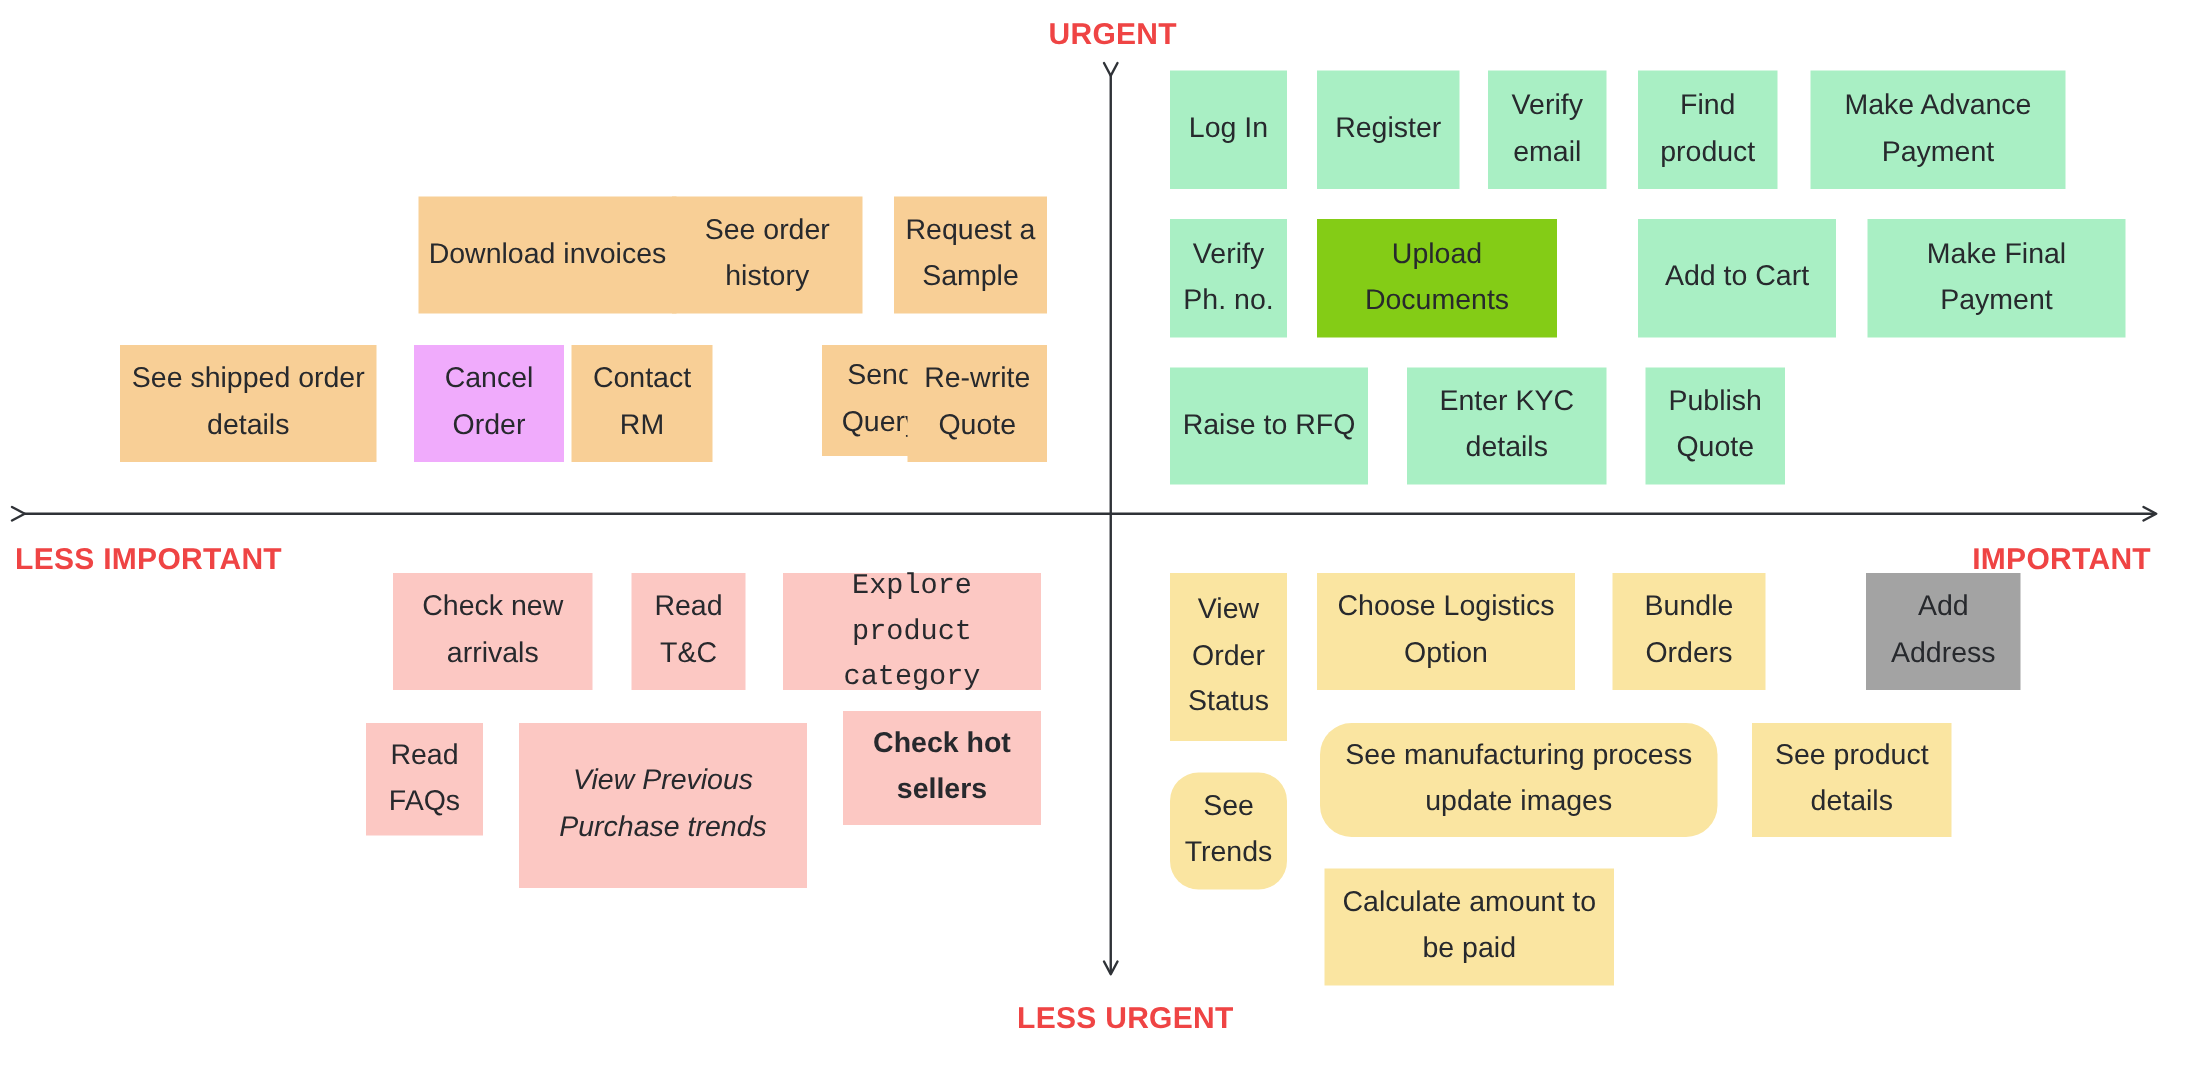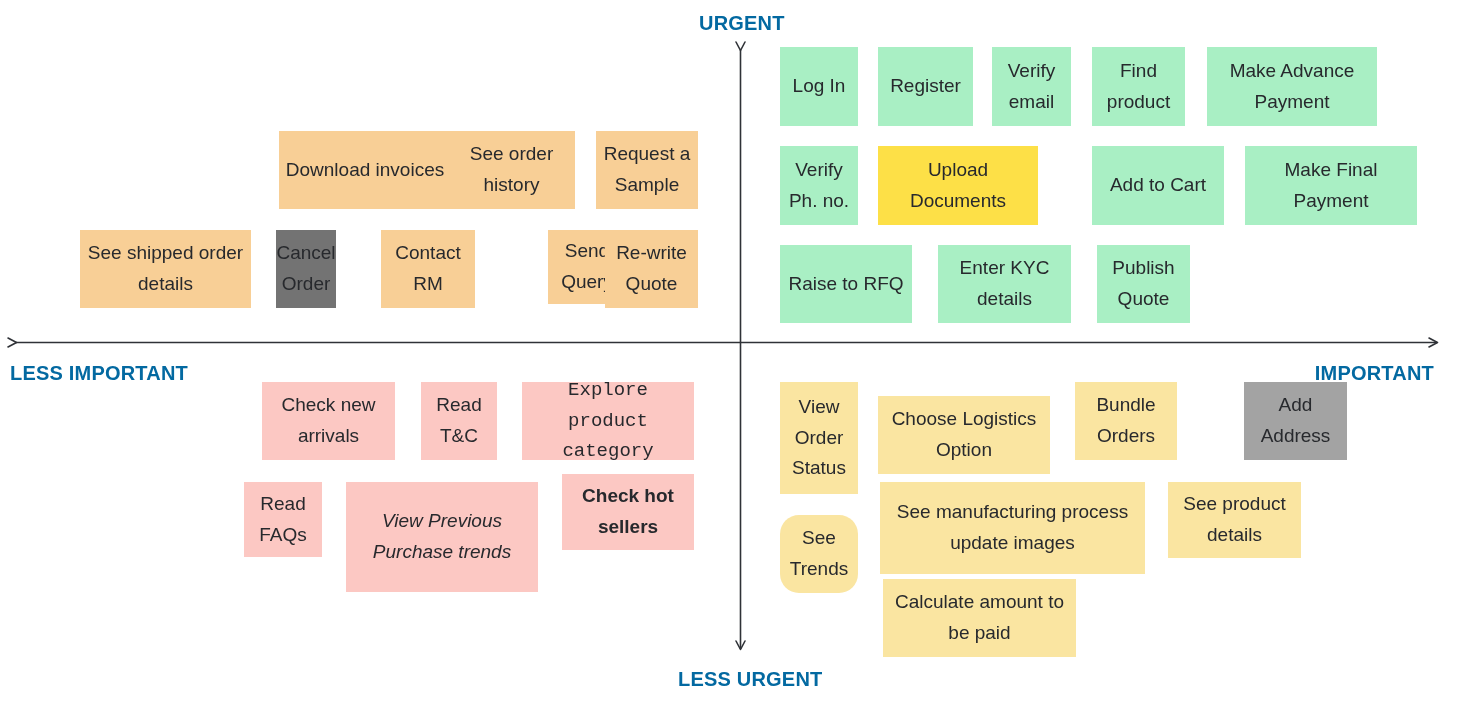--- a/index.html
+++ b/index.html
@@ -19,21 +19,21 @@
     position: absolute;
     left: 0;
     top: 0;
     pointer-events: none;
   }
   .axis-label {
     position: absolute;
     font-weight: 700;
     font-size: 20px;
     letter-spacing: 0.2px;
-    color: #0369a1;
+    color: #ef4444;
     white-space: nowrap;
   }
   .axis-label.urgent        { left: 699px; top: 12px; }
   .axis-label.less-urgent   { left: 678px; top: 668px; }
   .axis-label.less-important{ left: 10px;  top: 362px; }
   .axis-label.important     { right: 27px; top: 362px; }
   .note {
     position: absolute;
     display: flex;
     align-items: center;
@@ -68,43 +68,43 @@
   <div class="axis-label less-important">LESS IMPORTANT</div>
   <div class="axis-label important">IMPORTANT</div>
 
   <div id="notes-layer">
       <div class="note" style="left: 780px; top: 47px; width: 78px; height: 79px; background: rgb(169, 239, 196);">Log In</div>
       <div class="note" style="left: 878px; top: 47px; width: 95px; height: 79px; background: rgb(169, 239, 196);">Register</div>
       <div class="note" style="left: 992px; top: 47px; width: 79px; height: 79px; background: rgb(169, 239, 196);">Verify email</div>
       <div class="note" style="left: 1092px; top: 47px; width: 93px; height: 79px; background: rgb(169, 239, 196);">Find product</div>
       <div class="note" style="left: 1207px; top: 47px; width: 170px; height: 79px; background: rgb(169, 239, 196);">Make Advance Payment</div>
       <div class="note" style="left: 780px; top: 146px; width: 78px; height: 79px; background: rgb(169, 239, 196);">Verify Ph. no.</div>
-      <div class="note" style="left: 878px; top: 146px; width: 160px; height: 79px; background: #fde047;">Upload Documents</div>
+      <div class="note" style="left: 878px; top: 146px; width: 160px; height: 79px; background: #84cc16;">Upload Documents</div>
       <div class="note" style="left: 1092px; top: 146px; width: 132px; height: 79px; background: rgb(169, 239, 196);">Add to Cart</div>
       <div class="note" style="left: 1245px; top: 146px; width: 172px; height: 79px; background: rgb(169, 239, 196);">Make Final Payment</div>
       <div class="note" style="left: 780px; top: 245px; width: 132px; height: 78px; background: rgb(169, 239, 196);">Raise to RFQ</div>
       <div class="note" style="left: 938px; top: 245px; width: 133px; height: 78px; background: rgb(169, 239, 196);">Enter KYC details</div>
       <div class="note" style="left: 1097px; top: 245px; width: 93px; height: 78px; background: rgb(169, 239, 196);">Publish Quote</div>
       <div class="note" style="left: 255px; top: 131px; width: 172px; height: 78px; background: rgb(248, 207, 150); margin-left: 24px;">Download invoices</div>
       <div class="note" style="left: 448px; top: 131px; width: 127px; height: 78px; background: rgb(248, 207, 150);">See order history</div>
       <div class="note" style="left: 596px; top: 131px; width: 102px; height: 78px; background: rgb(248, 207, 150);">Request a Sample</div>
       <div class="note" style="left: 80px; top: 230px; width: 171px; height: 78px; background: rgb(248, 207, 150);">See shipped order details</div>
-      <div class="note" style="left: 276px; top: 230px; width: 60px; height: 78px; background: #737373;">Cancel Order</div>
+      <div class="note" style="left: 276px; top: 230px; width: 100px; height: 78px; background: #f0abfc;">Cancel Order</div>
       <div class="note" style="left: 381px; top: 230px; width: 94px; height: 78px; background: rgb(248, 207, 150);">Contact RM</div>
       <div class="note" style="left: 501px; top: 230px; width: 78px; height: 74px; background: rgb(248, 207, 150); margin-left: 47px;">Send Query</div>
       <div class="note" style="left: 605px; top: 230px; width: 93px; height: 78px; background: rgb(248, 207, 150);">Re-write Quote</div>
       <div class="note" style="left: 262px; top: 382px; width: 133px; height: 78px; background: rgb(252, 200, 195);">Check new arrivals</div>
       <div class="note" style="left: 421px; top: 382px; width: 76px; height: 78px; background: rgb(252, 200, 195);">Read T&amp;C</div>
       <div class="note" style="left: 522px; top: 382px; width: 172px; height: 78px; background: rgb(252, 200, 195); font-family: Liberation Mono, monospace;">Explore product category</div>
       <div class="note" style="left: 244px; top: 482px; width: 78px; height: 75px; background: rgb(252, 200, 195); text-align: center;">Read FAQs</div>
       <div class="note" style="left: 346px; top: 482px; width: 192px; height: 110px; background: rgb(252, 200, 195); font-style: italic;">View Previous Purchase trends</div>
       <div class="note" style="left: 562px; top: 474px; width: 132px; height: 76px; background: rgb(252, 200, 195); font-weight: bold;">Check hot sellers</div>
       <div class="note" style="left: 780px; top: 382px; width: 78px; height: 112px; background: rgb(250, 229, 161);">View Order Status</div>
-      <div class="note" style="left: 878px; top: 396px; width: 172px; height: 78px; background: rgb(250, 229, 161);">Choose Logistics Option</div>
+      <div class="note" style="left: 878px; top: 382px; width: 172px; height: 78px; background: rgb(250, 229, 161);">Choose Logistics Option</div>
       <div class="note" style="left: 1075px; top: 382px; width: 102px; height: 78px; background: rgb(250, 229, 161);">Bundle Orders</div>
       <div class="note" style="left: 1196px; top: 382px; width: 103px; height: 78px; background: #a3a3a3; margin-left: 48px;">Add Address</div>
       <div class="note" style="left: 780px; top: 515px; width: 78px; height: 78px; background: rgb(250, 229, 161); border-radius: 19px;">See Trends</div>
-      <div class="note" style="left: 880px; top: 482px; width: 265px; height: 92px; background: rgb(250, 229, 161);">See manufacturing process update images</div>
+      <div class="note" style="left: 880px; top: 482px; width: 265px; height: 76px; background: rgb(250, 229, 161); border-radius: 21px;">See manufacturing process update images</div>
       <div class="note" style="left: 1168px; top: 482px; width: 133px; height: 76px; background: rgb(250, 229, 161);">See product details</div>
       <div class="note" style="left: 883px; top: 579px; width: 193px; height: 78px; background: rgb(250, 229, 161);">Calculate amount to be paid</div>
     </div>
 
 </div>
 
 </body></html>

